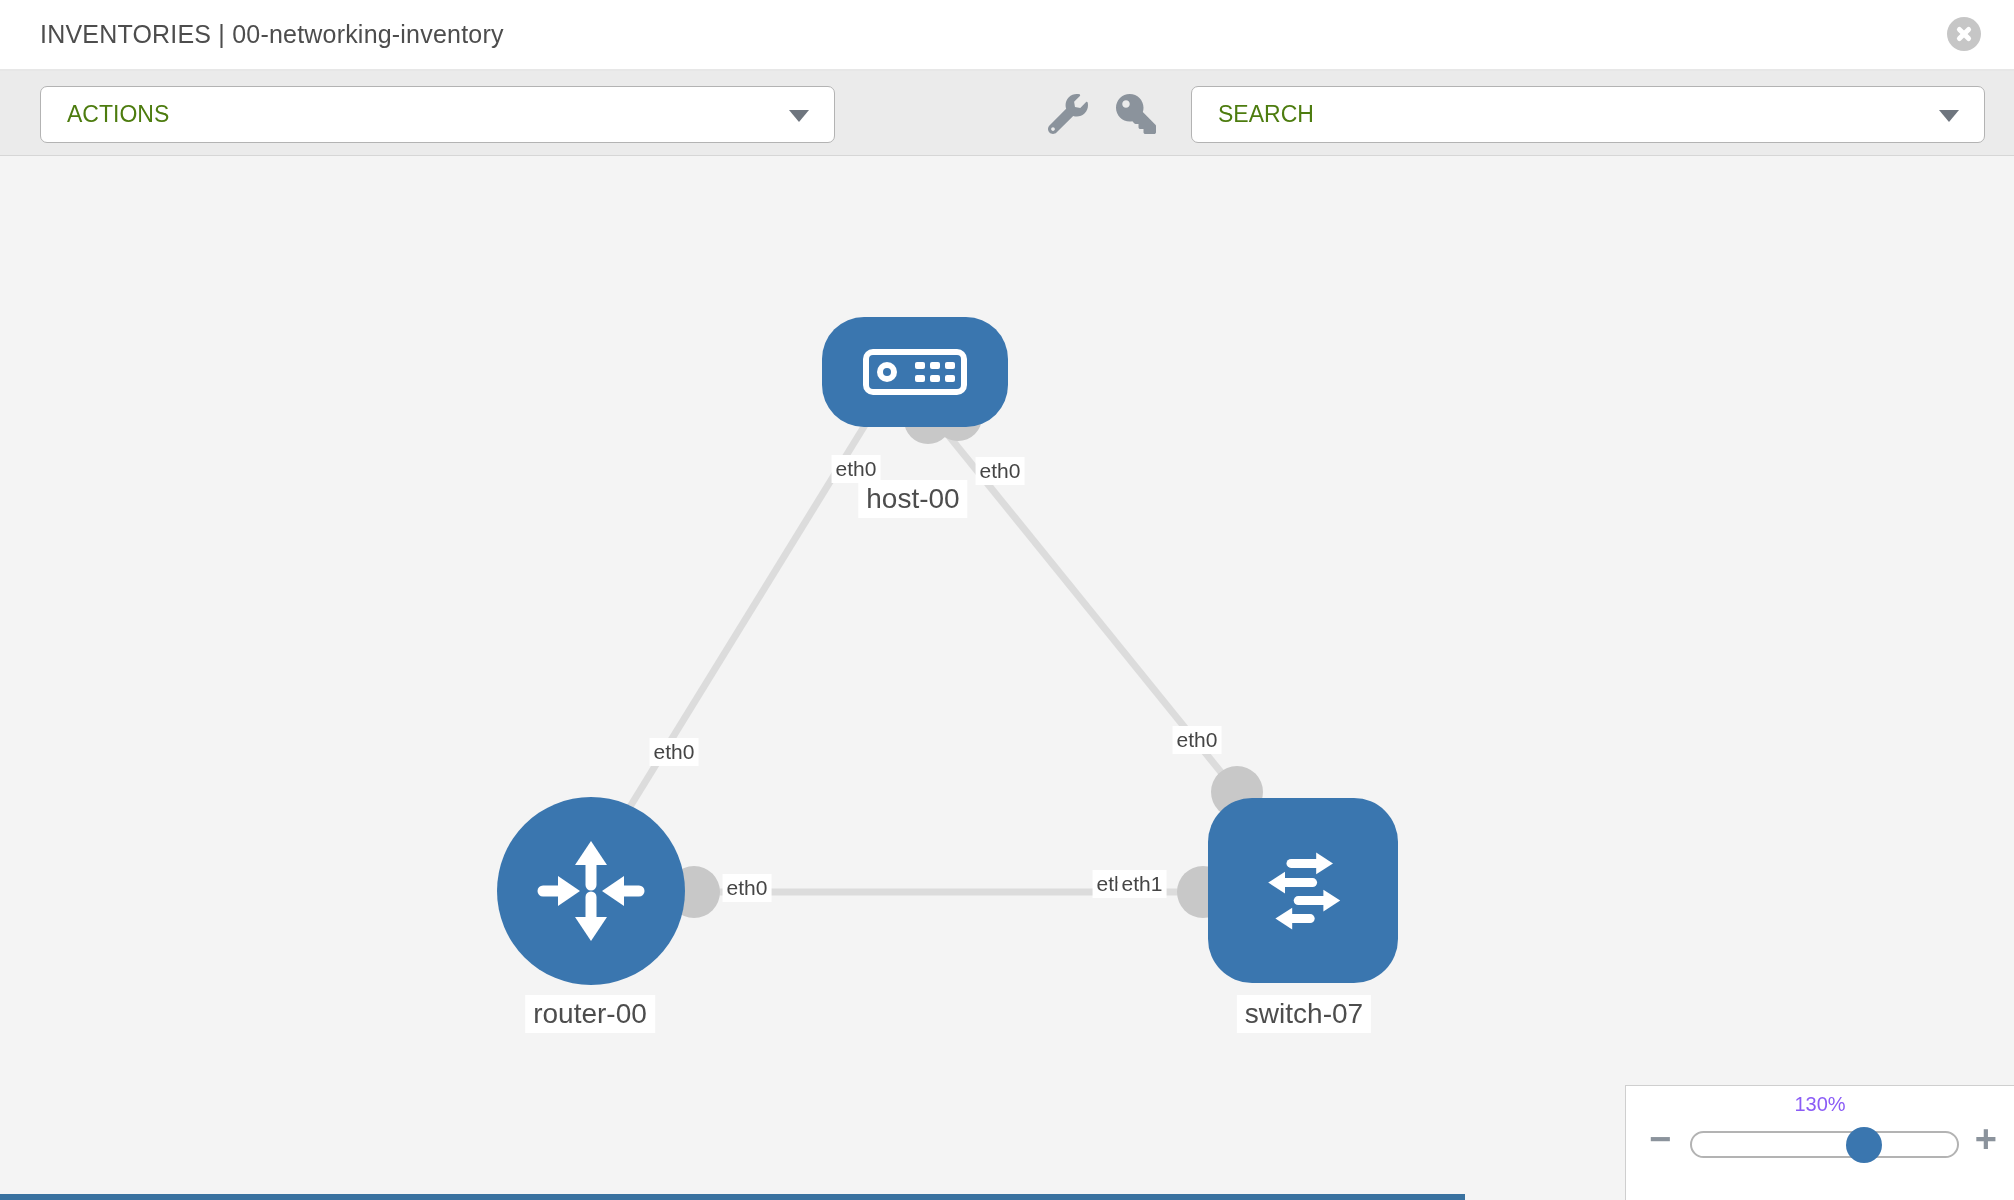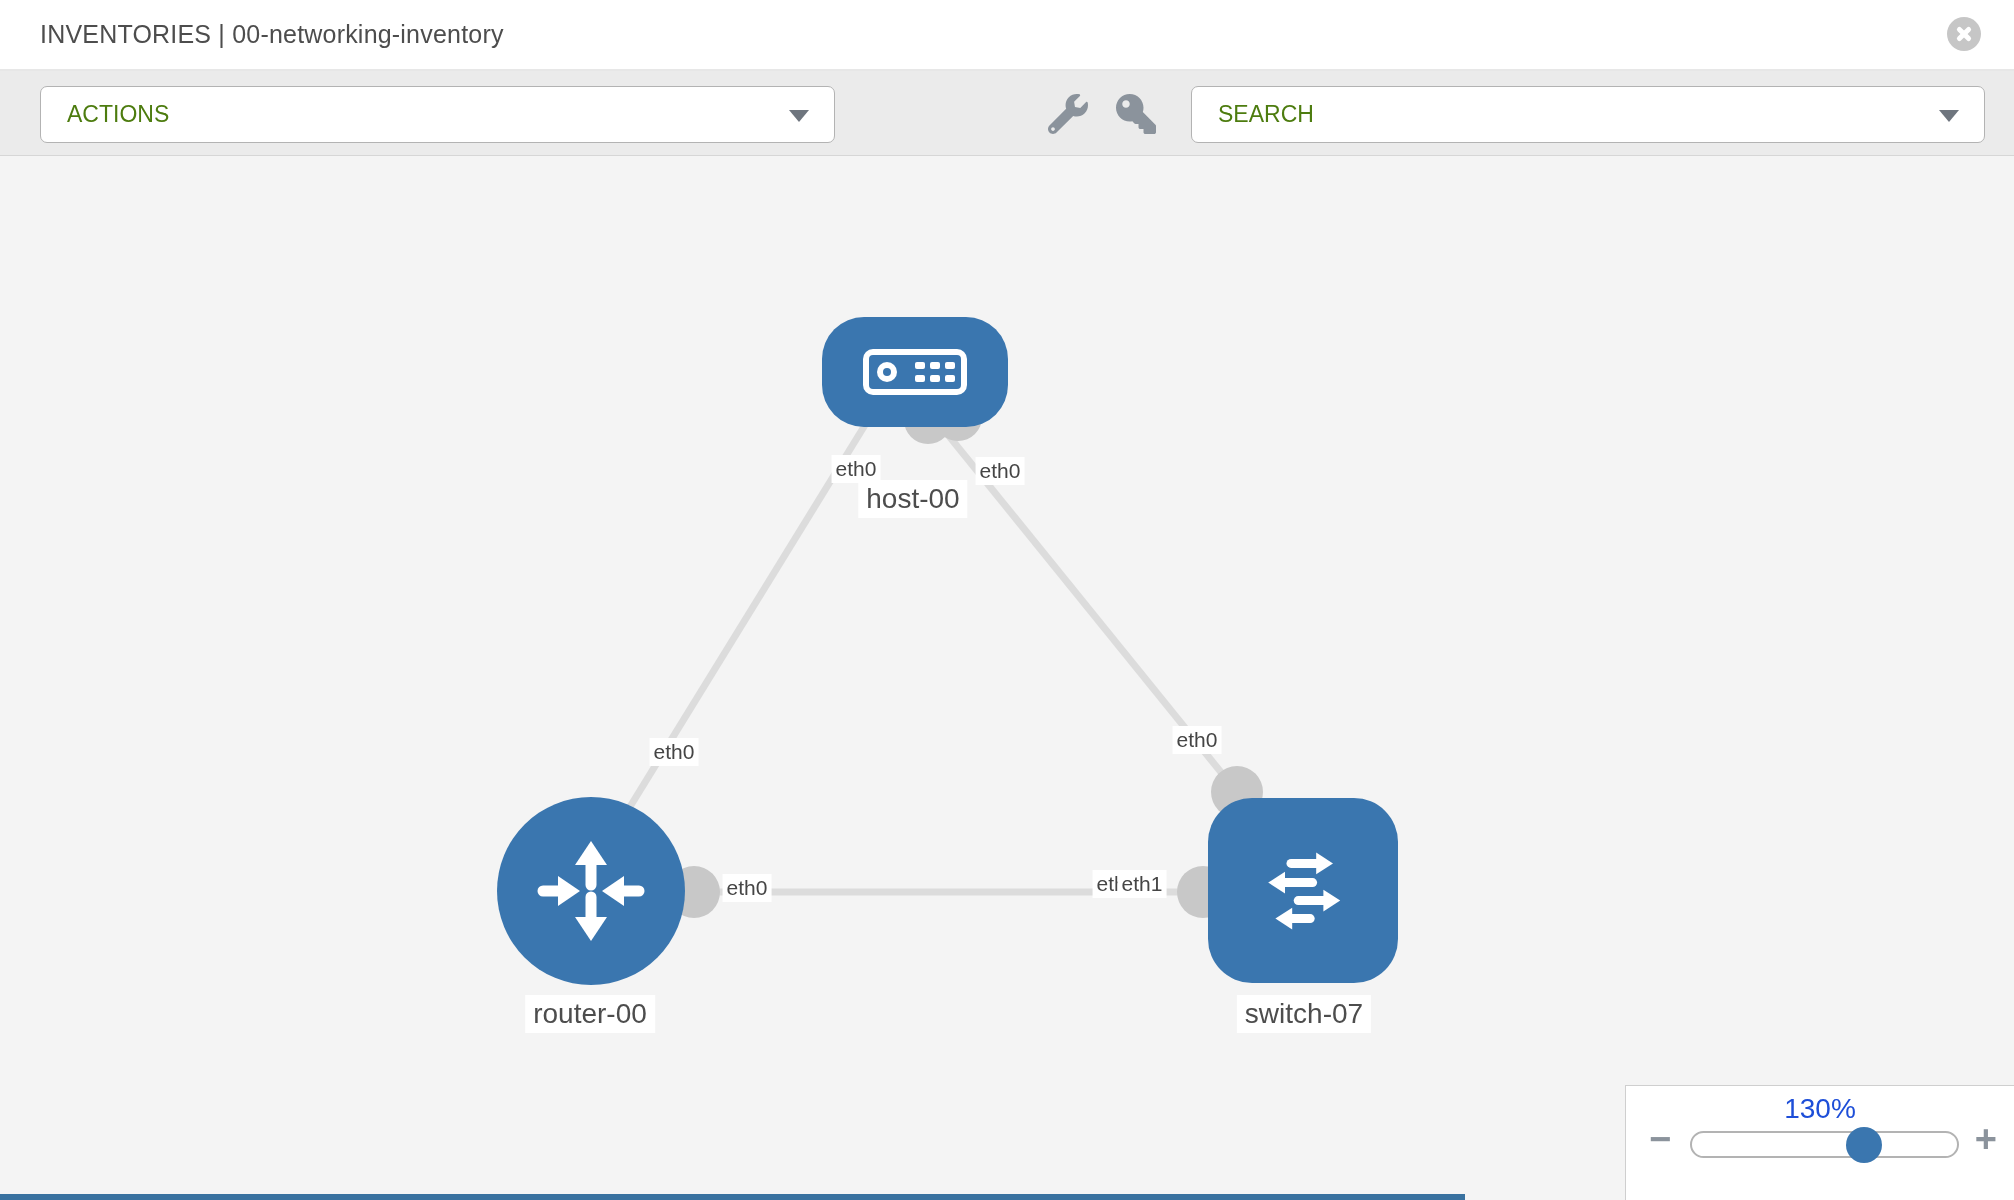--- a/index.html
+++ b/index.html
@@ -43,21 +43,21 @@
   .node-label {
     position:absolute; transform:translate(-50%,-50%); background:#fff; color:#4d4d4d;
     font-size:28px; padding:3px 8px; white-space:nowrap;
   }
   .iface-label {
     position:absolute; transform:translate(-50%,-50%); background:#fff; color:#454545;
     font-size:21px; padding:2px 4px; white-space:nowrap;
   }
   
   .zoom-panel { position:absolute; left:1625px; top:1085px; width:389px; height:115px; background:#fff; border-left:1px solid #cfcfcf; border-top:1px solid #cfcfcf; box-sizing:border-box; }
-  .zoom-value { position:absolute; left:0; top:7px; width:100%; text-align:center; font-size:28px; color:#1d4ed8; }
+  .zoom-value { position:absolute; left:0; top:7px; width:100%; text-align:center; font-size:20px; color:#8b5cf6; }
   .zoom-minus, .zoom-plus { position:absolute; top:34px; font-size:38px; font-weight:bold; color:#8b939c; background:none; border:none; padding:0; cursor:pointer; line-height:1; }
   .zoom-minus { left:23px; }
   .zoom-plus  { right:17px; }
   .slider-track { position:absolute; left:64px; top:45px; width:269px; height:27px; background:#fff; border:2px solid #b3b3b3; border-radius:15px; box-sizing:border-box; cursor:pointer; }
   .slider-thumb { position:absolute; left:65%; top:50%; transform:translate(-50%,-50%); width:36px; height:36px; border-radius:50%; background:#3a76af; cursor:grab; }
   
   .bottom-strip { position:absolute; left:0; bottom:0; width:1465px; height:6px; background:#39719f; }
 </style>
 </head>
 <body>

